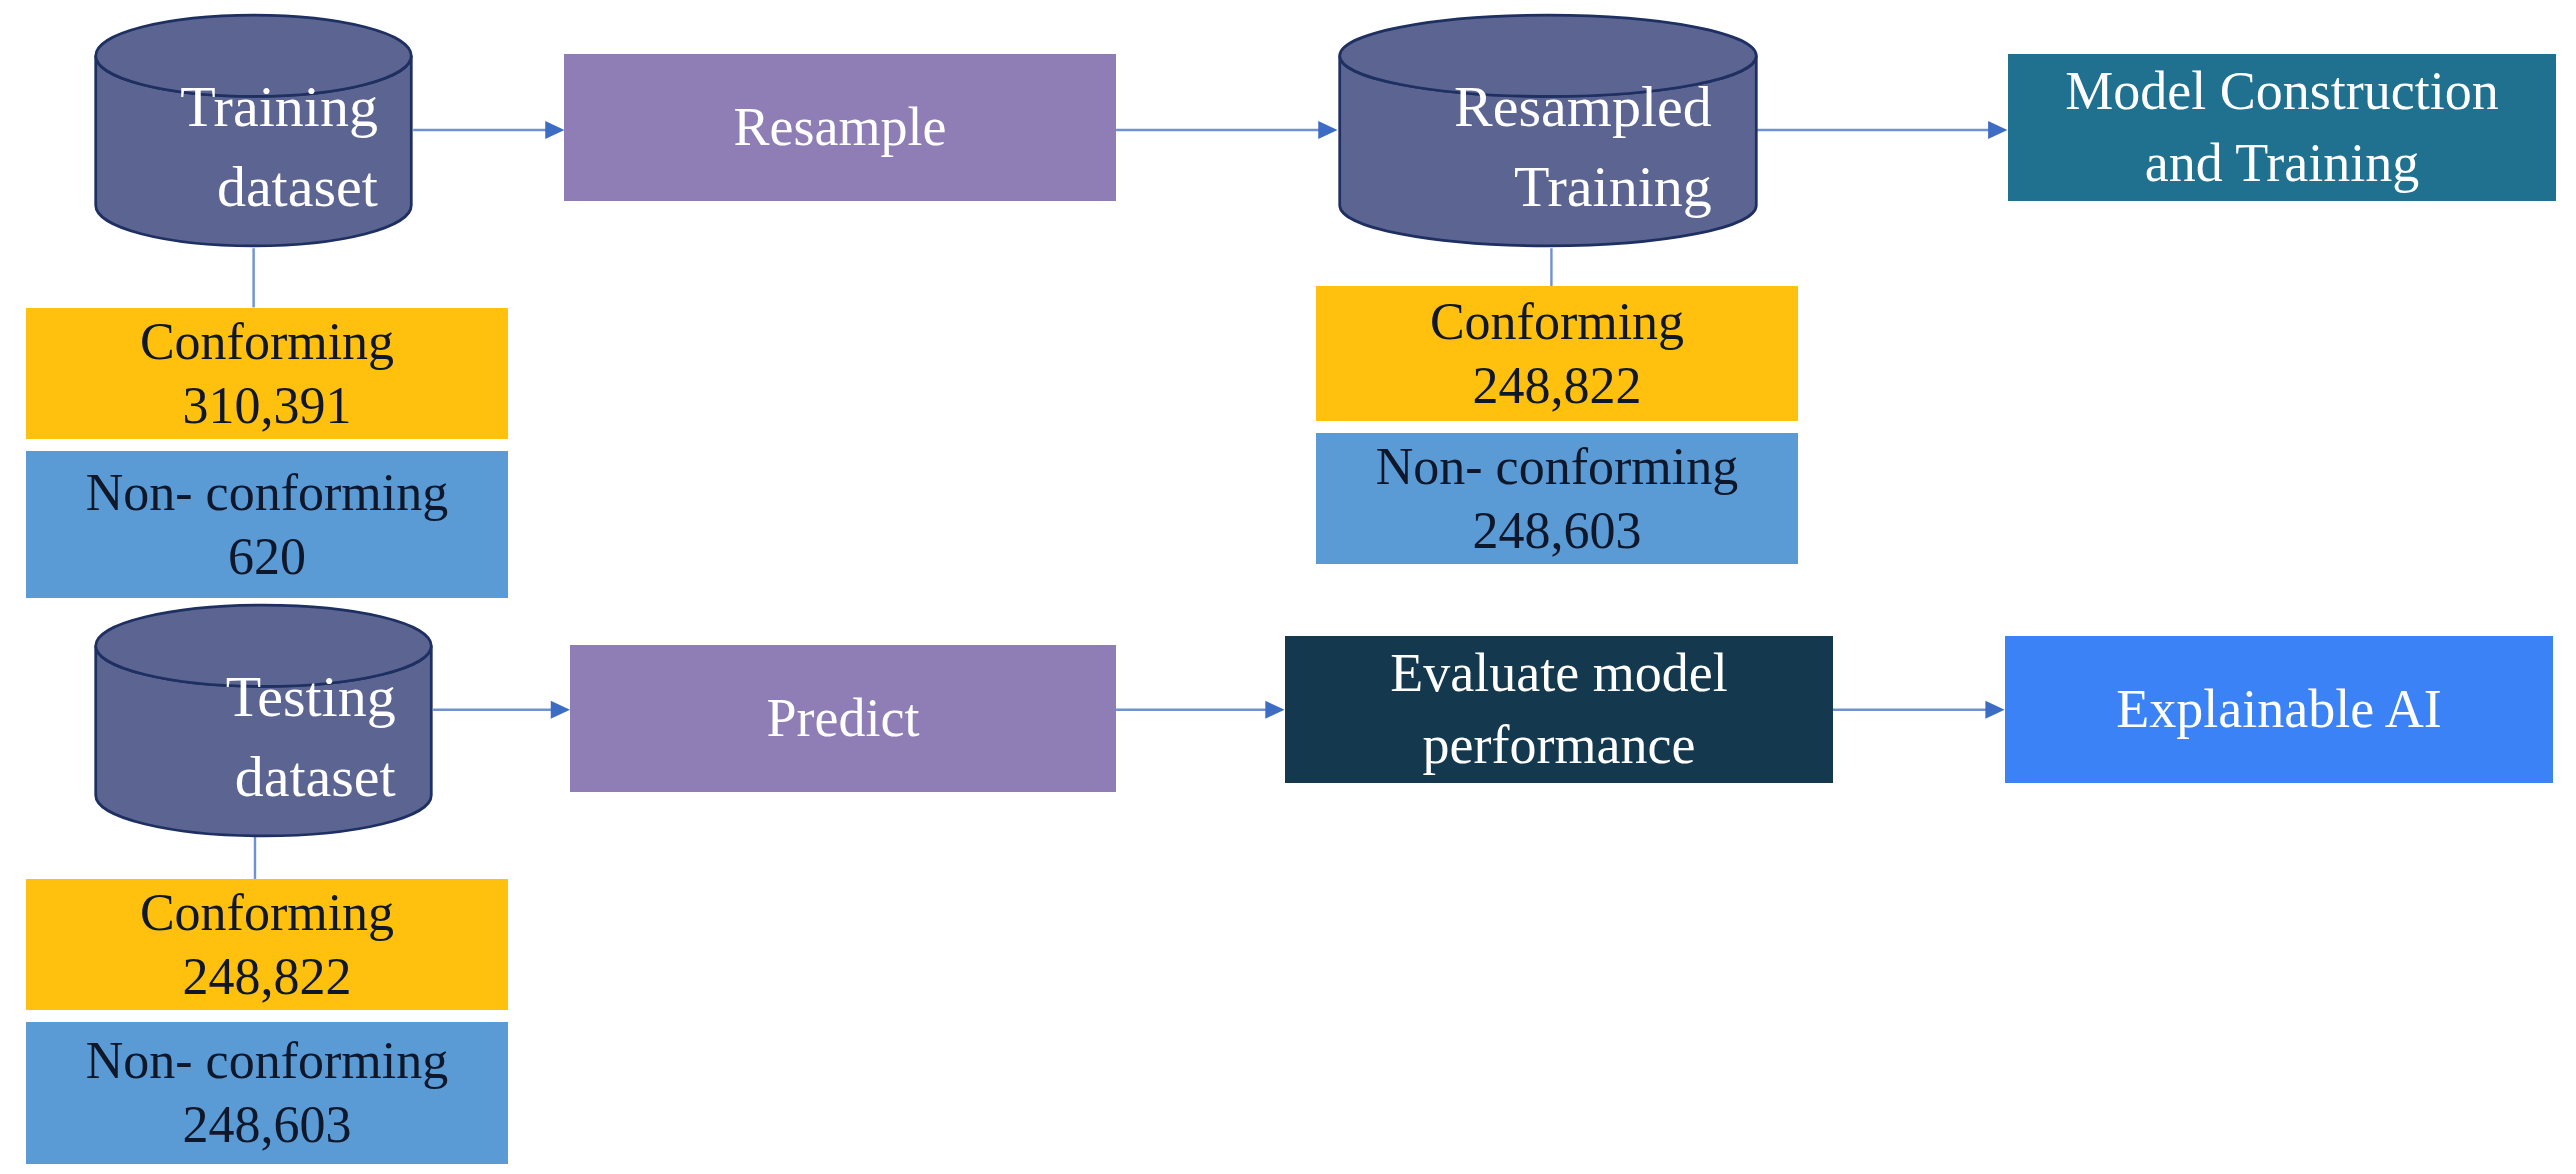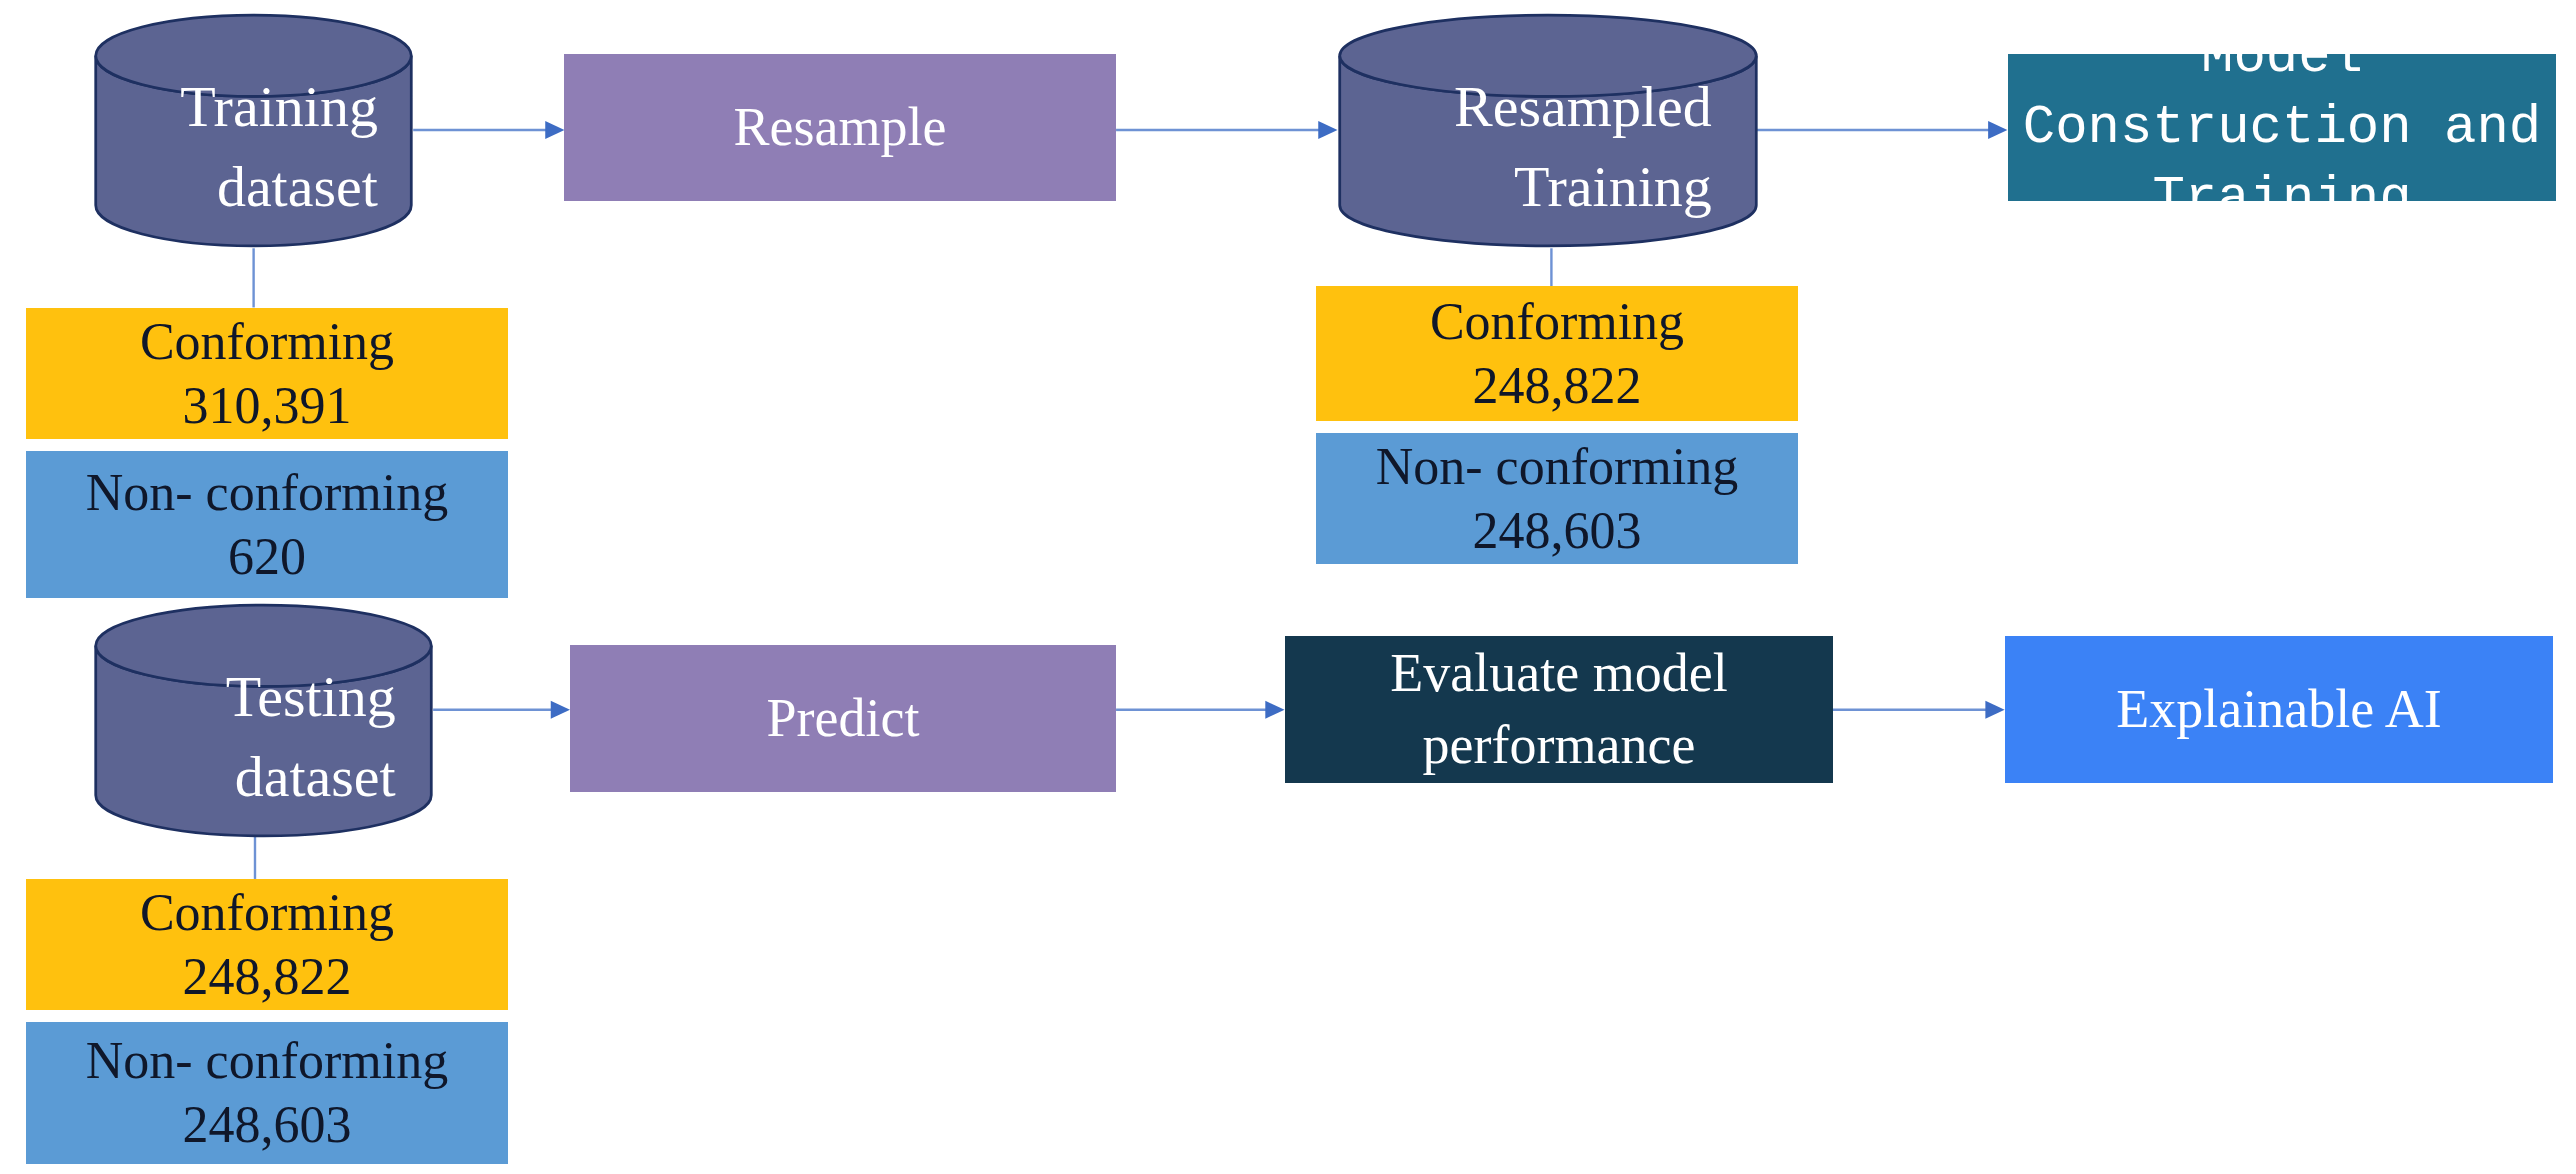--- a/index.html
+++ b/index.html
@@ -138,21 +138,21 @@
   <div class="node cyl" style="left:1338px; top:13px; width:420px; height:235px;">
     <svg width="420" height="235" viewBox="0 0 610 341">
       <path class="shape" d="M2.5,62 A302.5,59 0 0 0 607.5,62 L607.5,279 A302.5,59 0 0 1 2.5,279 Z"></path>
       <ellipse class="shape" cx="305" cy="62" rx="302.5" ry="59"></ellipse>
     </svg>
     <div class="cyl-label">
       <span>Resampled Training</span>
     </div>
   </div>
 
-  <div class="node box teal" style="left:2008px; top:54px; width:548px; height:147px;font-family:Liberation Mono, monospace;">
+  <div class="node box teal" style="left:2008px; top:54px; width:548px; height:147px;">
     <span>Model Construction and Training</span>
   </div>
 
   <div class="stack" style="left:26px; top:308px; width:482px;">
     <div class="seg conforming" style="height:131px;">
       <div>Conforming</div>
       <div>310,391</div>
     </div>
     <div class="seg nonconforming" style="height:147px;">
       <div>Non- conforming</div>

